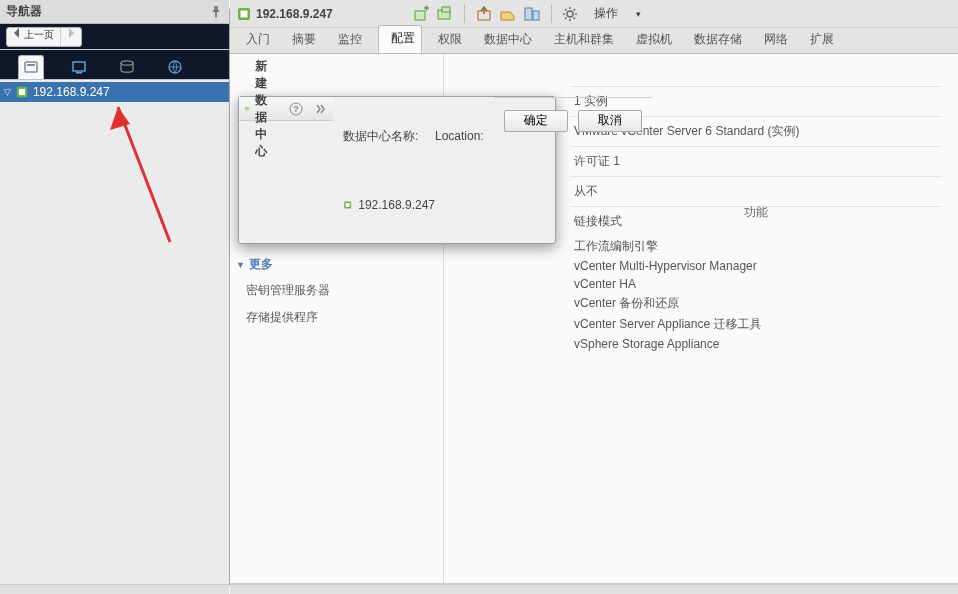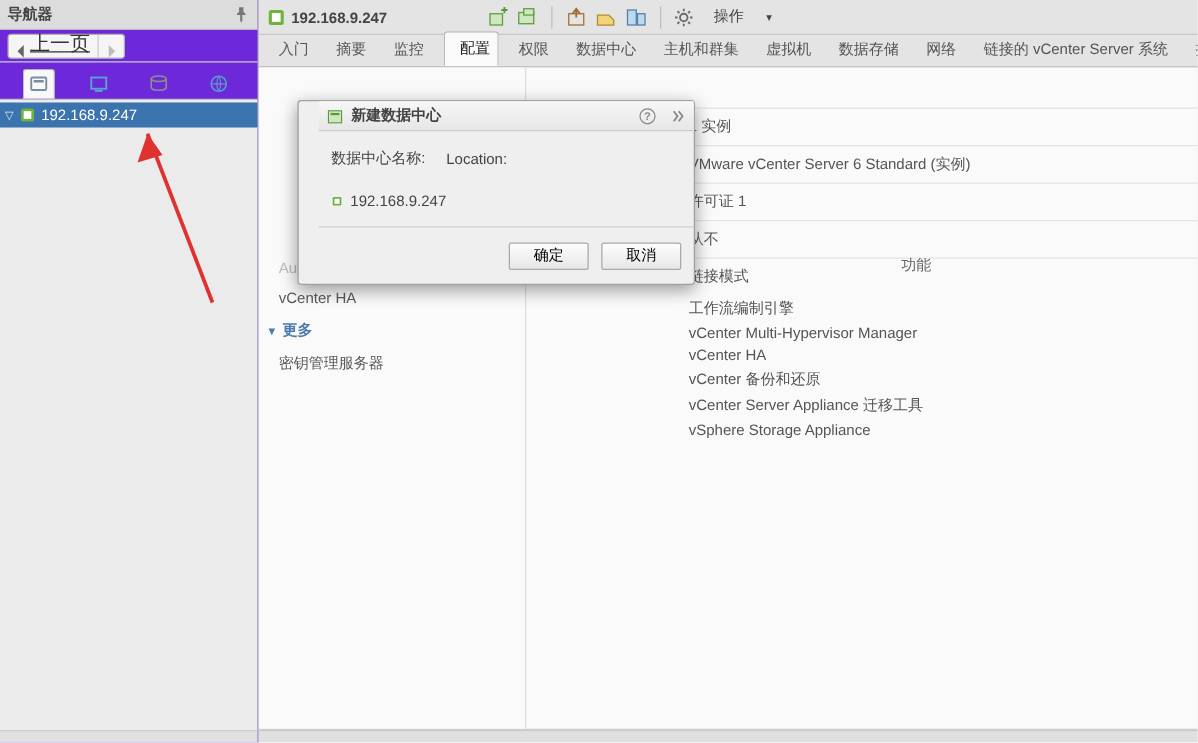--- a/index.html
+++ b/index.html
@@ -10,24 +10,25 @@
     width: 958px;
     height: 594px;
     overflow: hidden;
     position: relative;
     color: #333;
   }
   .app { display: flex; height: 100%; }
   
   .nav-panel {
     width: 230px;
-    background: #6d28d9;
+    background: #0f172a;
     border-right: 1px solid #a7a7a7;
     display: flex;
     flex-direction: column;
+    border-radius: 12px;
   }
   .nav-header {
     height: 24px;
     background: #dcdcdc;
     border-bottom: 1px solid #bbb;
     display: flex;
     align-items: center;
     padding: 0 6px;
     justify-content: space-between;
   }
@@ -42,22 +43,22 @@
     border-bottom: 1px solid #ccc;
   }
   .back-btn-group {
     display: inline-flex;
     border: 1px solid #b3b3b3;
     border-radius: 3px;
     background: #f5f5f5;
     height: 20px;
   }
   .back-btn {
-    display: flex; align-items: flex-end; padding: 0 6px; font-size: 16px;
-    border-right: 1px solid #ccc; cursor: pointer; text-decoration: underline;
+    display: flex; align-items: flex-start; padding: 0 6px; font-size: 10px;
+    border-right: 1px solid #ccc; cursor: pointer;
   }
   .back-btn:last-child { border-right: none; }
   .nav-viewtabs {
     height: 30px;
     display: flex;
     align-items: flex-end;
     gap: 22px;
     padding: 0 18px 0 18px;
     border-bottom: 1px solid #c0c0c0;
   }
@@ -196,29 +197,29 @@
     left: 60px; top: 72px;
     width: 130px; height: 180px;
     pointer-events: none;
     z-index: 50;
   }
 
   
   .modal {
     position: absolute;
     left: 238px;
-    top: 80px;
+    top: 96px;
     width: 318px;
     height: 148px;
     background: #efefef;
     border: 1px solid #a0a0a0;
     border-radius: 3px;
     box-shadow: 0 4px 14px rgba(0,0,0,0.4);
     z-index: 100;
-    display: flex; flex-direction: column; padding-left: 16px;
+    display: flex; flex-direction: row;
   }
   .modal-title {
     height: 24px;
     background: linear-gradient(#f7f7f7,#e6e6e6);
     border-bottom: 1px solid #ccc;
     display: flex; align-items: center; padding: 0 6px;
     gap: 6px;
     font-weight: bold; color: #444;
   }
   .modal-title .spacer { flex: 1; }
@@ -385,34 +386,34 @@
         <div class="tab">入门</div>
         <div class="tab">摘要</div>
         <div class="tab">监控</div>
         <div class="tab active">配置</div>
         <div class="tab">权限</div>
         <div class="tab">数据中心</div>
         <div class="tab">主机和群集</div>
         <div class="tab">虚拟机</div>
         <div class="tab">数据存储</div>
         <div class="tab">网络</div>
-        <div class="tab">链接的 vCenter Server 系统</div>
         <div class="tab">扩展</div>
       </div>
 
     <div class="content-area">
       <div class="config-side">
         <div style="height:140px"></div>
         <div class="item" style="color:#bcbcbc">Auto Deploy</div>
         <div class="item">vCenter HA</div>
         <div class="group">
           <span style="font-size:9px">▼</span>
           <span>更多</span>
         </div>
         <div class="item">密钥管理服务器</div>
+        <div class="item">存储提供程序</div>
       </div>
 
       <div class="content-right">
         <div class="segment-partial">功能</div>
         <div class="info-table">
           <div class="info-row">1 实例</div>
           <div class="info-row">VMware vCenter Server 6 Standard (实例)</div>
           <div class="info-row">许可证 1</div>
           <div class="info-row">从不</div>
           <div class="info-row">链接模式</div>

